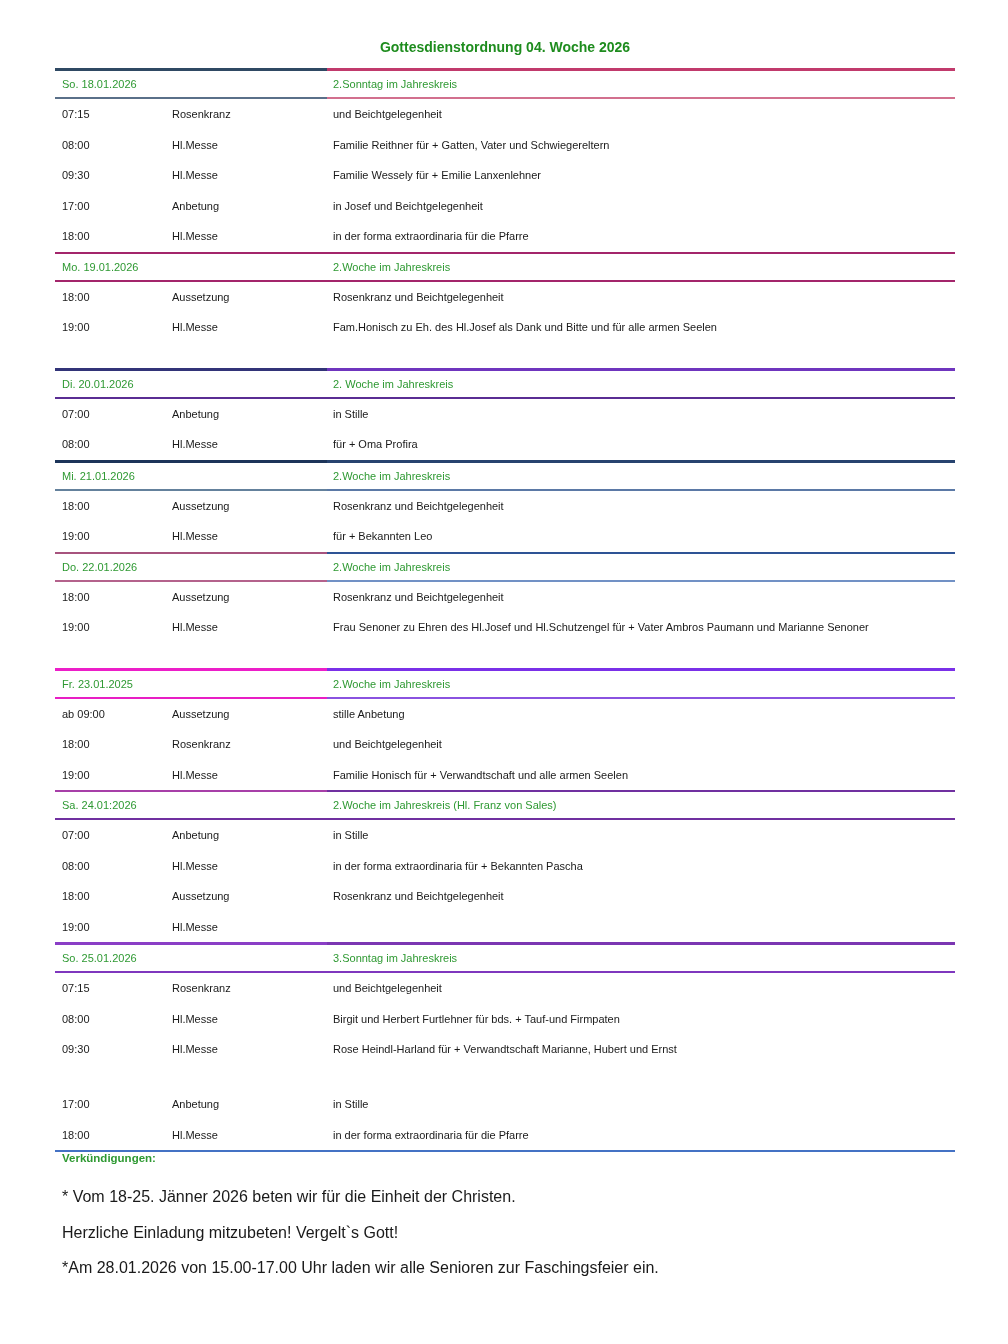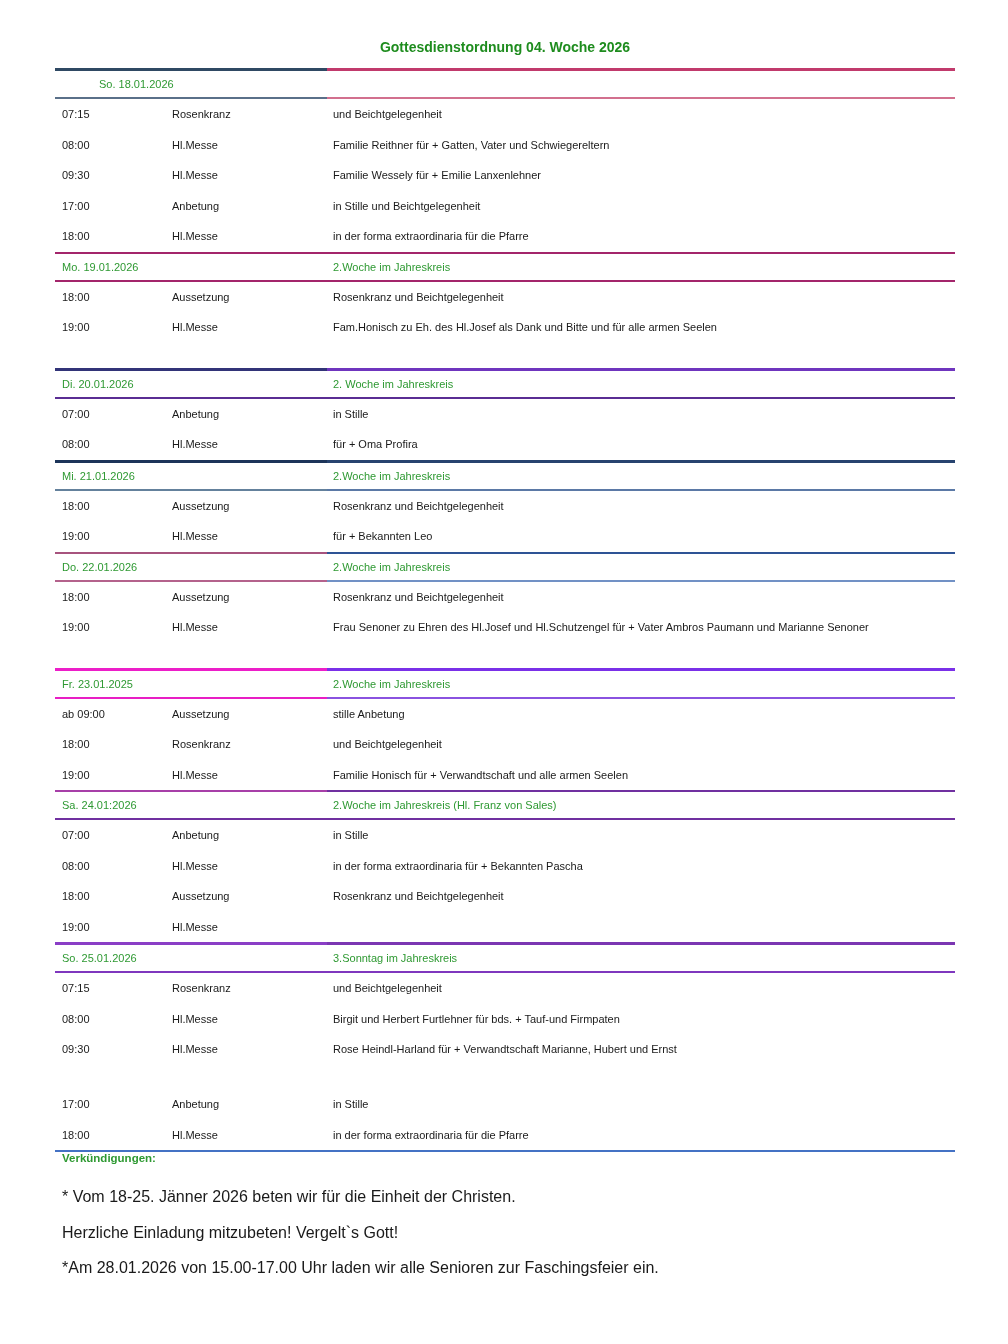--- a/index.html
+++ b/index.html
@@ -63,22 +63,23 @@
 
 <div class="page">
   <div class="doc">
     <div class="title" style="color: rgb(30, 140, 30);">Gottesdienstordnung 04. Woche 2026</div>
     <div id="schedule">
         <div class="section">
           <div class="rule" style="height: 3px;">
             <div class="seg-l" style="background: rgb(47, 73, 99);"></div>
             <div class="seg-r" style="background: rgb(193, 58, 108);"></div>
           </div>
-          <div class="hdr" style="color: rgb(46, 153, 50); margin-left: 37px;">
+          <div class="hdr" style="color: rgb(46, 153, 50);">
             <div class="date">So. 18.01.2026</div>
+            <div class="week">2.Sonntag im Jahreskreis</div>
           </div>
           <div class="rule" style="height: 2px;">
             <div class="seg-l" style="background: rgb(90, 112, 137);"></div>
             <div class="seg-r" style="background: rgb(210, 112, 142);"></div>
           </div>
           <div class="row">
             <div class="time">07:15</div>
             <div class="event">Rosenkranz</div>
             <div class="desc">und Beichtgelegenheit</div>
           </div>
@@ -88,21 +89,21 @@
             <div class="desc">Familie Reithner für + Gatten, Vater und Schwiegereltern</div>
           </div>
           <div class="row">
             <div class="time">09:30</div>
             <div class="event">Hl.Messe</div>
             <div class="desc">Familie Wessely für + Emilie Lanxenlehner</div>
           </div>
           <div class="row">
             <div class="time">17:00</div>
             <div class="event">Anbetung</div>
-            <div class="desc">in Stille und Beichtgelegenheit</div>
+            <div class="desc">in Josef und Beichtgelegenheit</div>
           </div>
           <div class="row">
             <div class="time">18:00</div>
             <div class="event">Hl.Messe</div>
             <div class="desc">in der forma extraordinaria für die Pfarre</div>
           </div>
         </div>
         <div class="section">
           <div class="rule" style="height: 2px;">
             <div class="seg-l" style="background: rgb(163, 37, 107);"></div>

